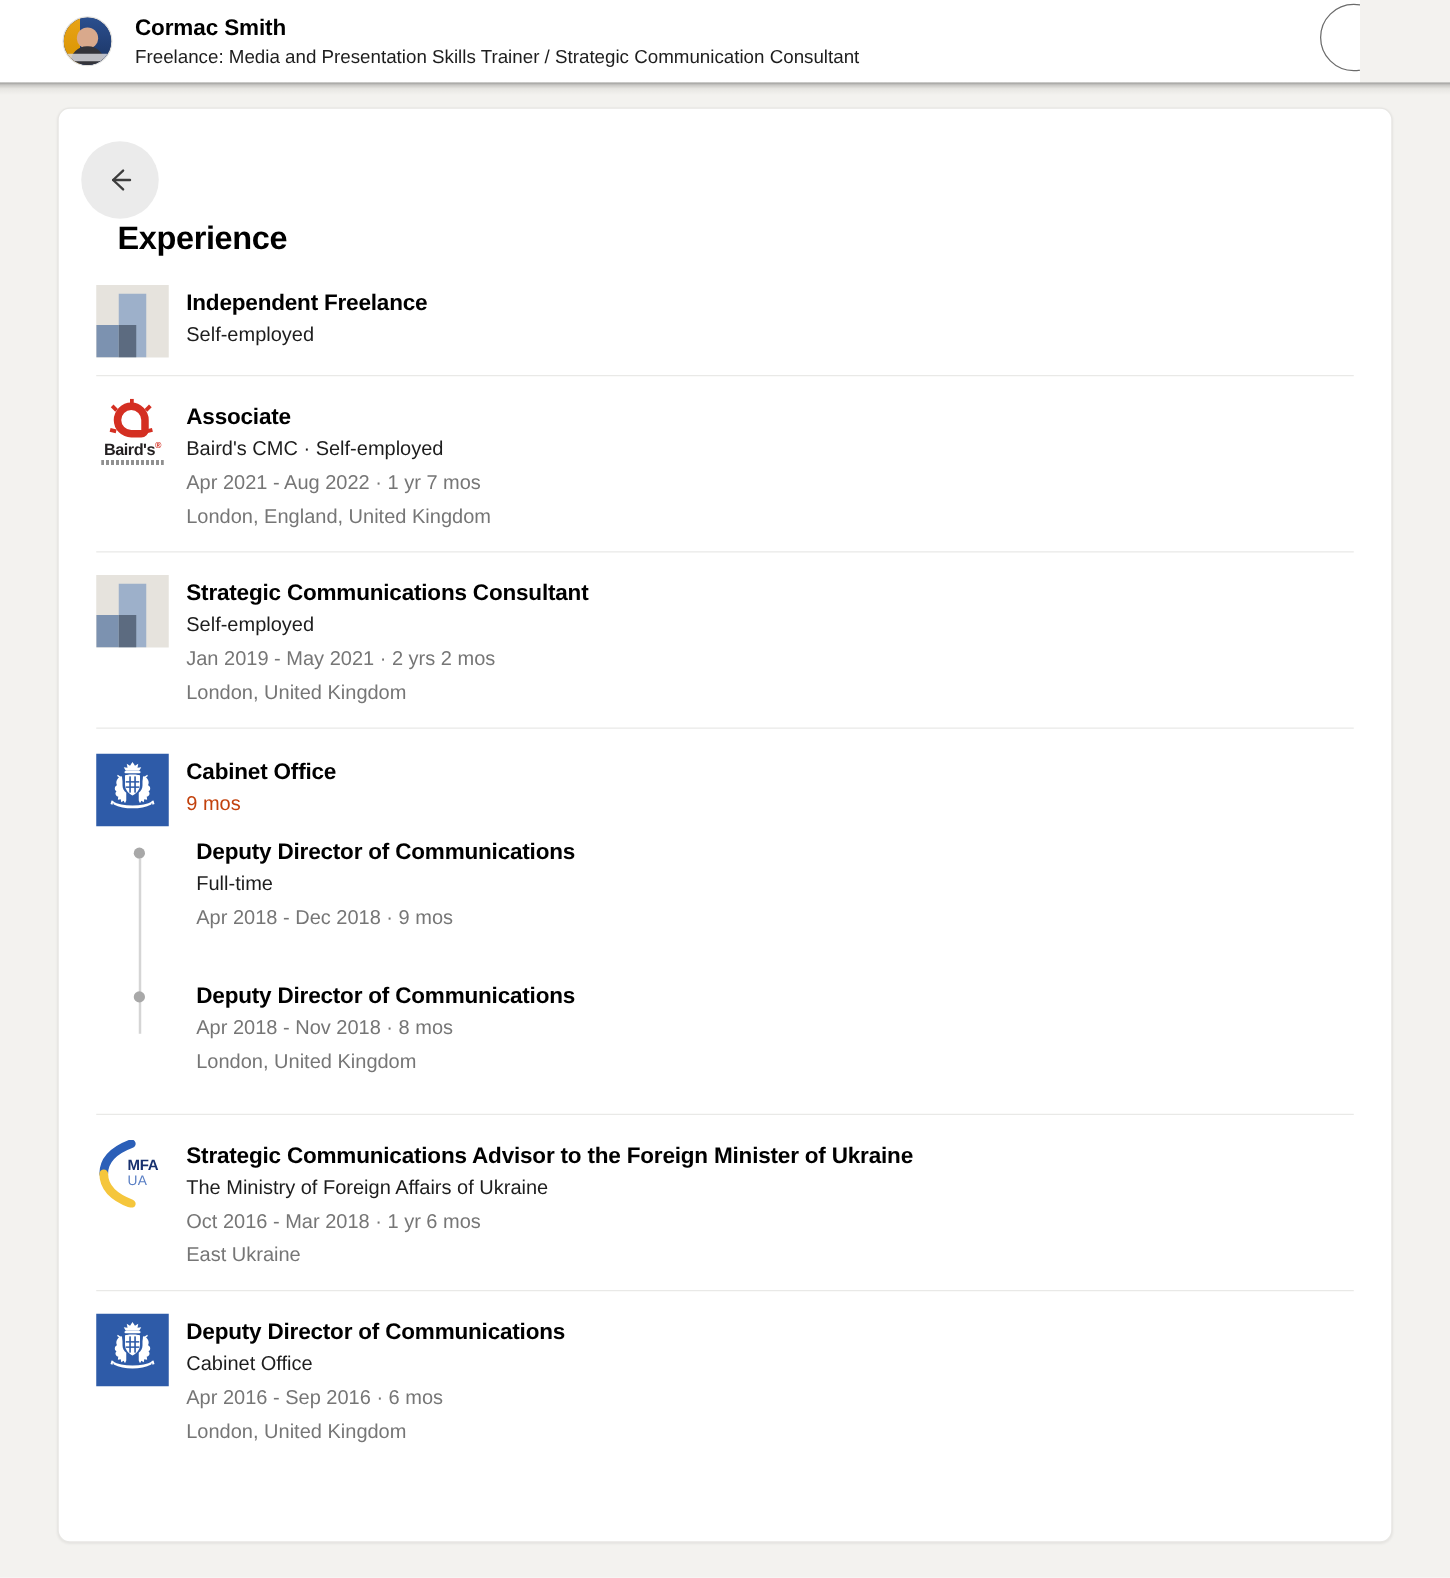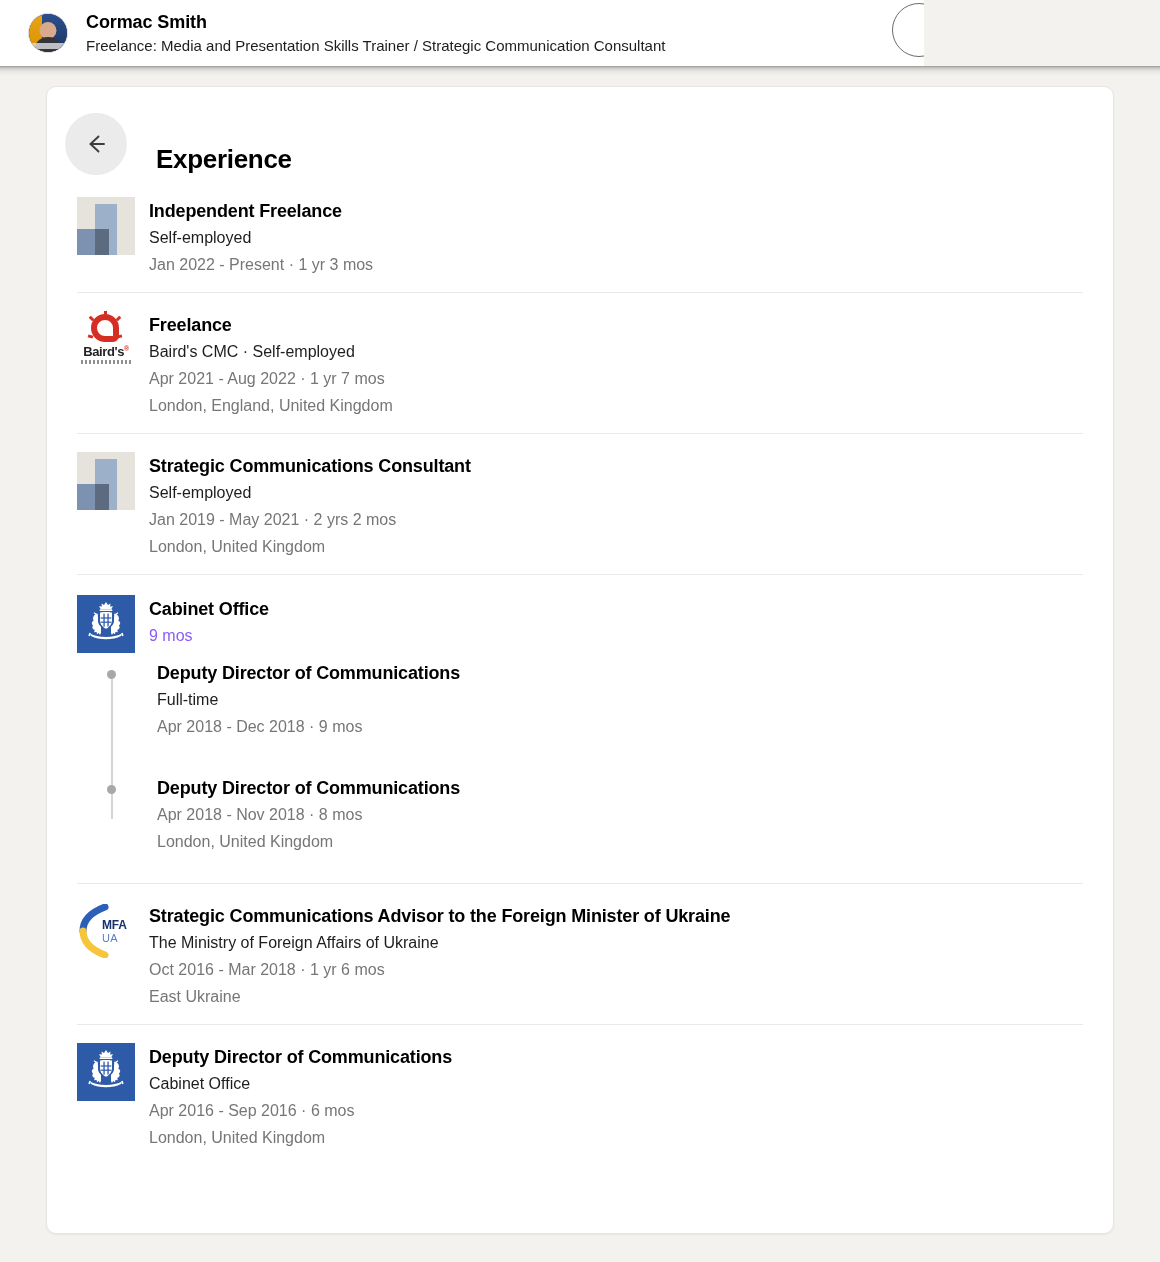--- a/index.html
+++ b/index.html
@@ -8,26 +8,26 @@
     width: 1160px;
     height: 1262px;
     background: #f3f2ef;
     font-family: "Liberation Sans", sans-serif;
     -webkit-font-smoothing: antialiased;
   }
 
   
   .topbar {
     position: relative;
-    width: 924px;
+    width: 1088px;
     height: 66px;
     background: #ffffff;
     display: flex;
     align-items: center;
-    padding-left: 28px;
+    padding-left: 50px;
     overflow: hidden;
   }
   .topbar-shadow {
     position: absolute;
     top: 66px; left: 0;
     width: 1160px;
     height: 10px;
     background: linear-gradient(to bottom, #9a9a98 0px, #c9c8c5 2px, #e7e6e2 5px, #f3f2ef 10px);
   }
 
@@ -102,22 +102,23 @@
     background: #ffffff;
     border: 1px solid #e7e6e3;
     border-radius: 10px;
     box-shadow: 0 1px 2px rgba(0,0,0,.06);
     padding: 0 0 34px 0;
     min-height: 1148px;
   }
 
   .card-header {
     display: flex;
-    align-items: flex-end;
+    align-items: flex-start;
     padding: 26px 0 18px 18px;
+    flex-direction: column;
   }
   .back-btn {
     width: 62px; height: 62px;
     border-radius: 50%;
     background: #ebebeb;
     display: flex;
     align-items: center;
     justify-content: center;
     flex: 0 0 62px;
     cursor: pointer;
@@ -252,21 +253,21 @@
   .group-head { display: flex; padding-top: 2px; }
   .group-name {
     font-size: 18px;
     font-weight: bold;
     color: #000000;
     line-height: 25px;
     letter-spacing: -.15px;
   }
   .group-dur {
     font-size: 16px;
-    color: #8b5cf6;
+    color: #c2410c;
     line-height: 27px;
   }
 
   .roles {
     position: relative;
     margin-left: 0;
     padding-top: 8px;
   }
   .role {
     position: relative;
@@ -336,37 +337,36 @@
 
       <div class="exp-item">
         <div class="logo logo-generic">
           <div class="g1"></div>
           <div class="g2"></div>
           <div class="g3"></div>
         </div>
         <div class="exp-body">
           <div class="exp-title">Independent Freelance</div>
           <div class="exp-sub">Self-employed</div>
-          <div class="exp-meta">Jan 2022 - Present · 1 yr 3 mos</div>
         </div>
       </div>
 
       <div class="exp-item sep">
         <div class="logo logo-bairds">
           <div class="ring"></div>
           <div class="tick t1"></div>
           <div class="tick t2"></div>
           <div class="tick t3"></div>
           <div class="tick t4"></div>
           <div class="tick t5"></div>
           <div class="wordmark"><span>Baird's</span><span class="reg">®</span></div>
           <div class="subline"></div>
         </div>
         <div class="exp-body">
-          <div class="exp-title">Freelance</div>
+          <div class="exp-title">Associate</div>
           <div class="exp-sub">Baird's CMC · Self-employed</div>
           <div class="exp-meta">Apr 2021 - Aug 2022 · 1 yr 7 mos</div>
           <div class="exp-meta">London, England, United Kingdom</div>
         </div>
       </div>
 
       <div class="exp-item sep">
         <div class="logo logo-generic">
           <div class="g1"></div>
           <div class="g2"></div>

